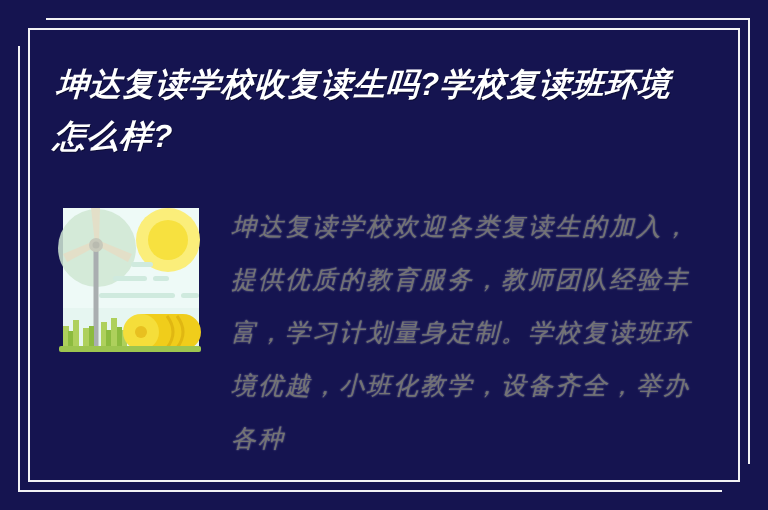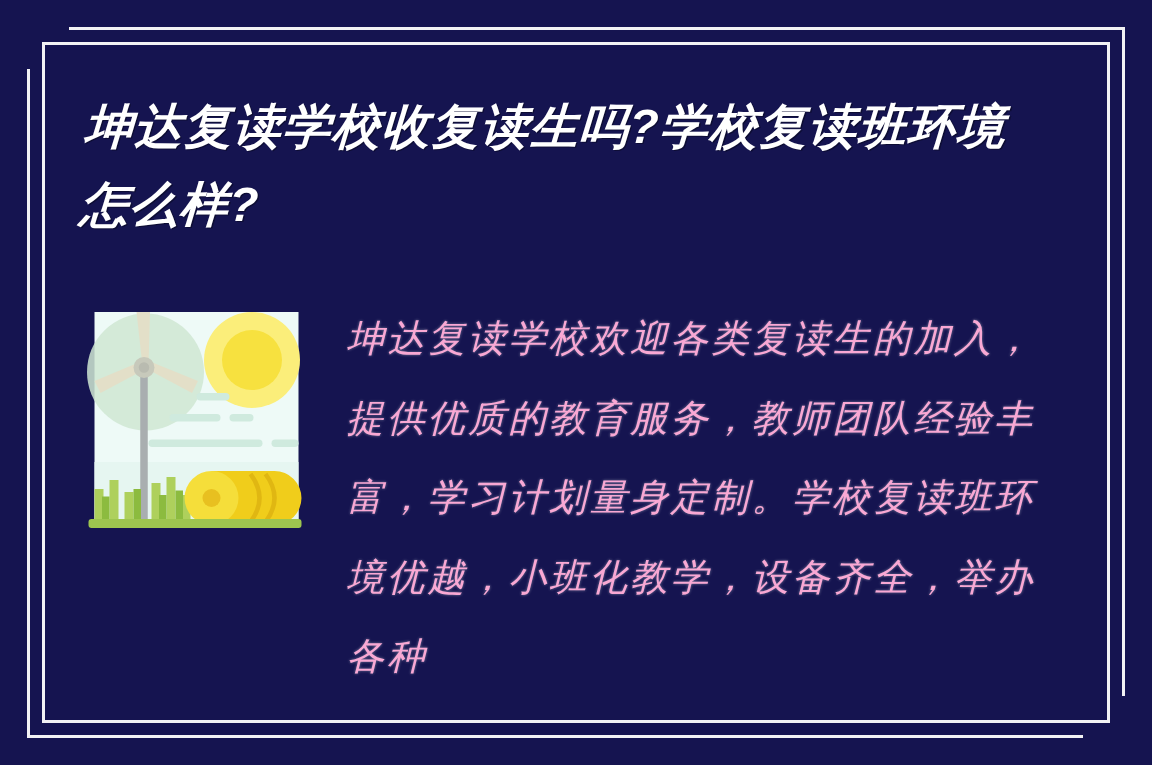--- a/index.html
+++ b/index.html
@@ -81,21 +81,21 @@
     flex: 0 0 auto;
     width: 150px;
     height: 160px;
     position: relative;
   }
   .illustration svg { display: block; }
 
   
   .body-copy {
     flex: 1 1 auto;
-    color: #f9a8d4;
+    color: #737373;
     font-family: "Liberation Serif", serif;
     font-size: 25px;
     font-style: italic;
     line-height: 53px;
     letter-spacing: 2px;
     text-shadow: 0 0 2px rgba(255,255,255,0.45);
     max-height: 280px;
     overflow: hidden;
     white-space: pre-wrap;
     word-break: break-all;

